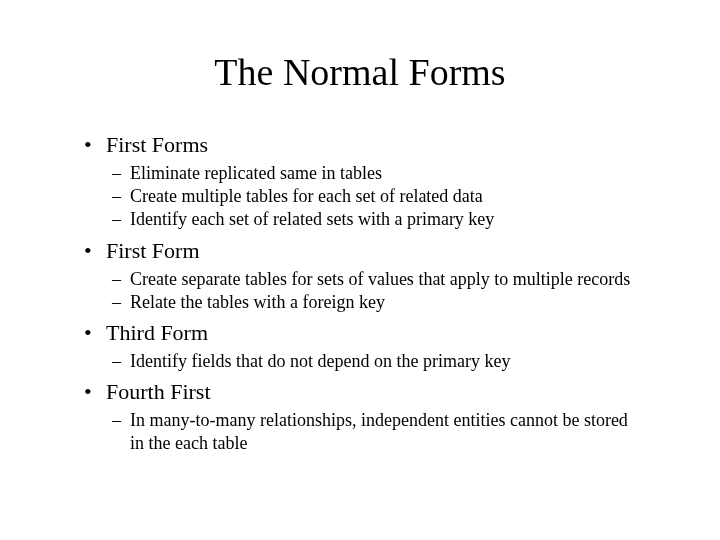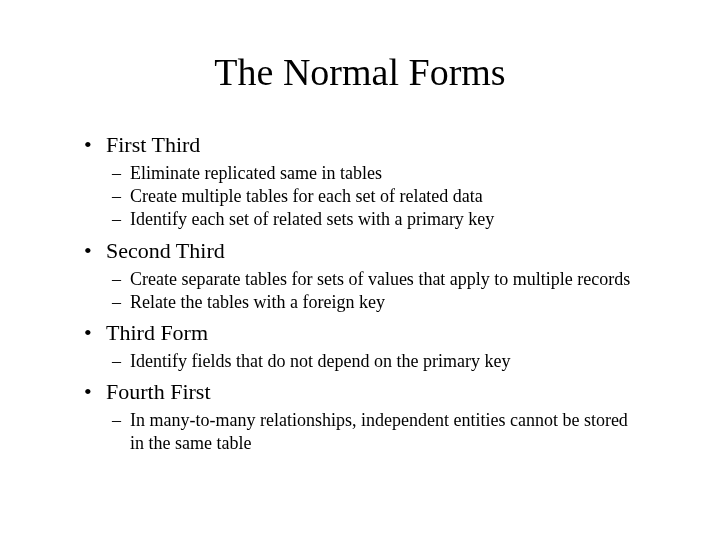--- a/index.html
+++ b/index.html
@@ -60,42 +60,42 @@
 </head>
 <body>
 
 <h1 class="title">The Normal Forms</h1>
 
 <ul class="outer">
 
   <li>
     <div class="outer-row">
       <span class="outer-bullet">•</span>
-      <span>First Third</span>
+      <span>First Forms</span>
     </div>
     <ul class="inner">
       <li class="inner-row">
         <span class="inner-dash">–</span>
         <span class="inner-text">Eliminate replicated same in tables</span>
       </li>
       <li class="inner-row">
         <span class="inner-dash">–</span>
         <span class="inner-text">Create multiple tables for each set of related data</span>
       </li>
       <li class="inner-row">
         <span class="inner-dash">–</span>
         <span class="inner-text">Identify each set of related sets with a primary key</span>
       </li>
     </ul>
   </li>
 
   <li>
     <div class="outer-row">
       <span class="outer-bullet">•</span>
-      <span>Second Third</span>
+      <span>First Form</span>
     </div>
     <ul class="inner">
       <li class="inner-row">
         <span class="inner-dash">–</span>
         <span class="inner-text">Create separate tables for sets of values that apply to multiple records</span>
       </li>
       <li class="inner-row">
         <span class="inner-dash">–</span>
         <span class="inner-text">Relate the tables with a foreign key</span>
       </li>
@@ -116,18 +116,18 @@
   </li>
 
   <li>
     <div class="outer-row">
       <span class="outer-bullet">•</span>
       <span>Fourth First</span>
     </div>
     <ul class="inner">
       <li class="inner-row">
         <span class="inner-dash">–</span>
-        <span class="inner-text">In many-to-many relationships, independent entities cannot be stored in the same table</span>
+        <span class="inner-text">In many-to-many relationships, independent entities cannot be stored in the each table</span>
       </li>
     </ul>
   </li>
 
 </ul>
 
 </body></html>

